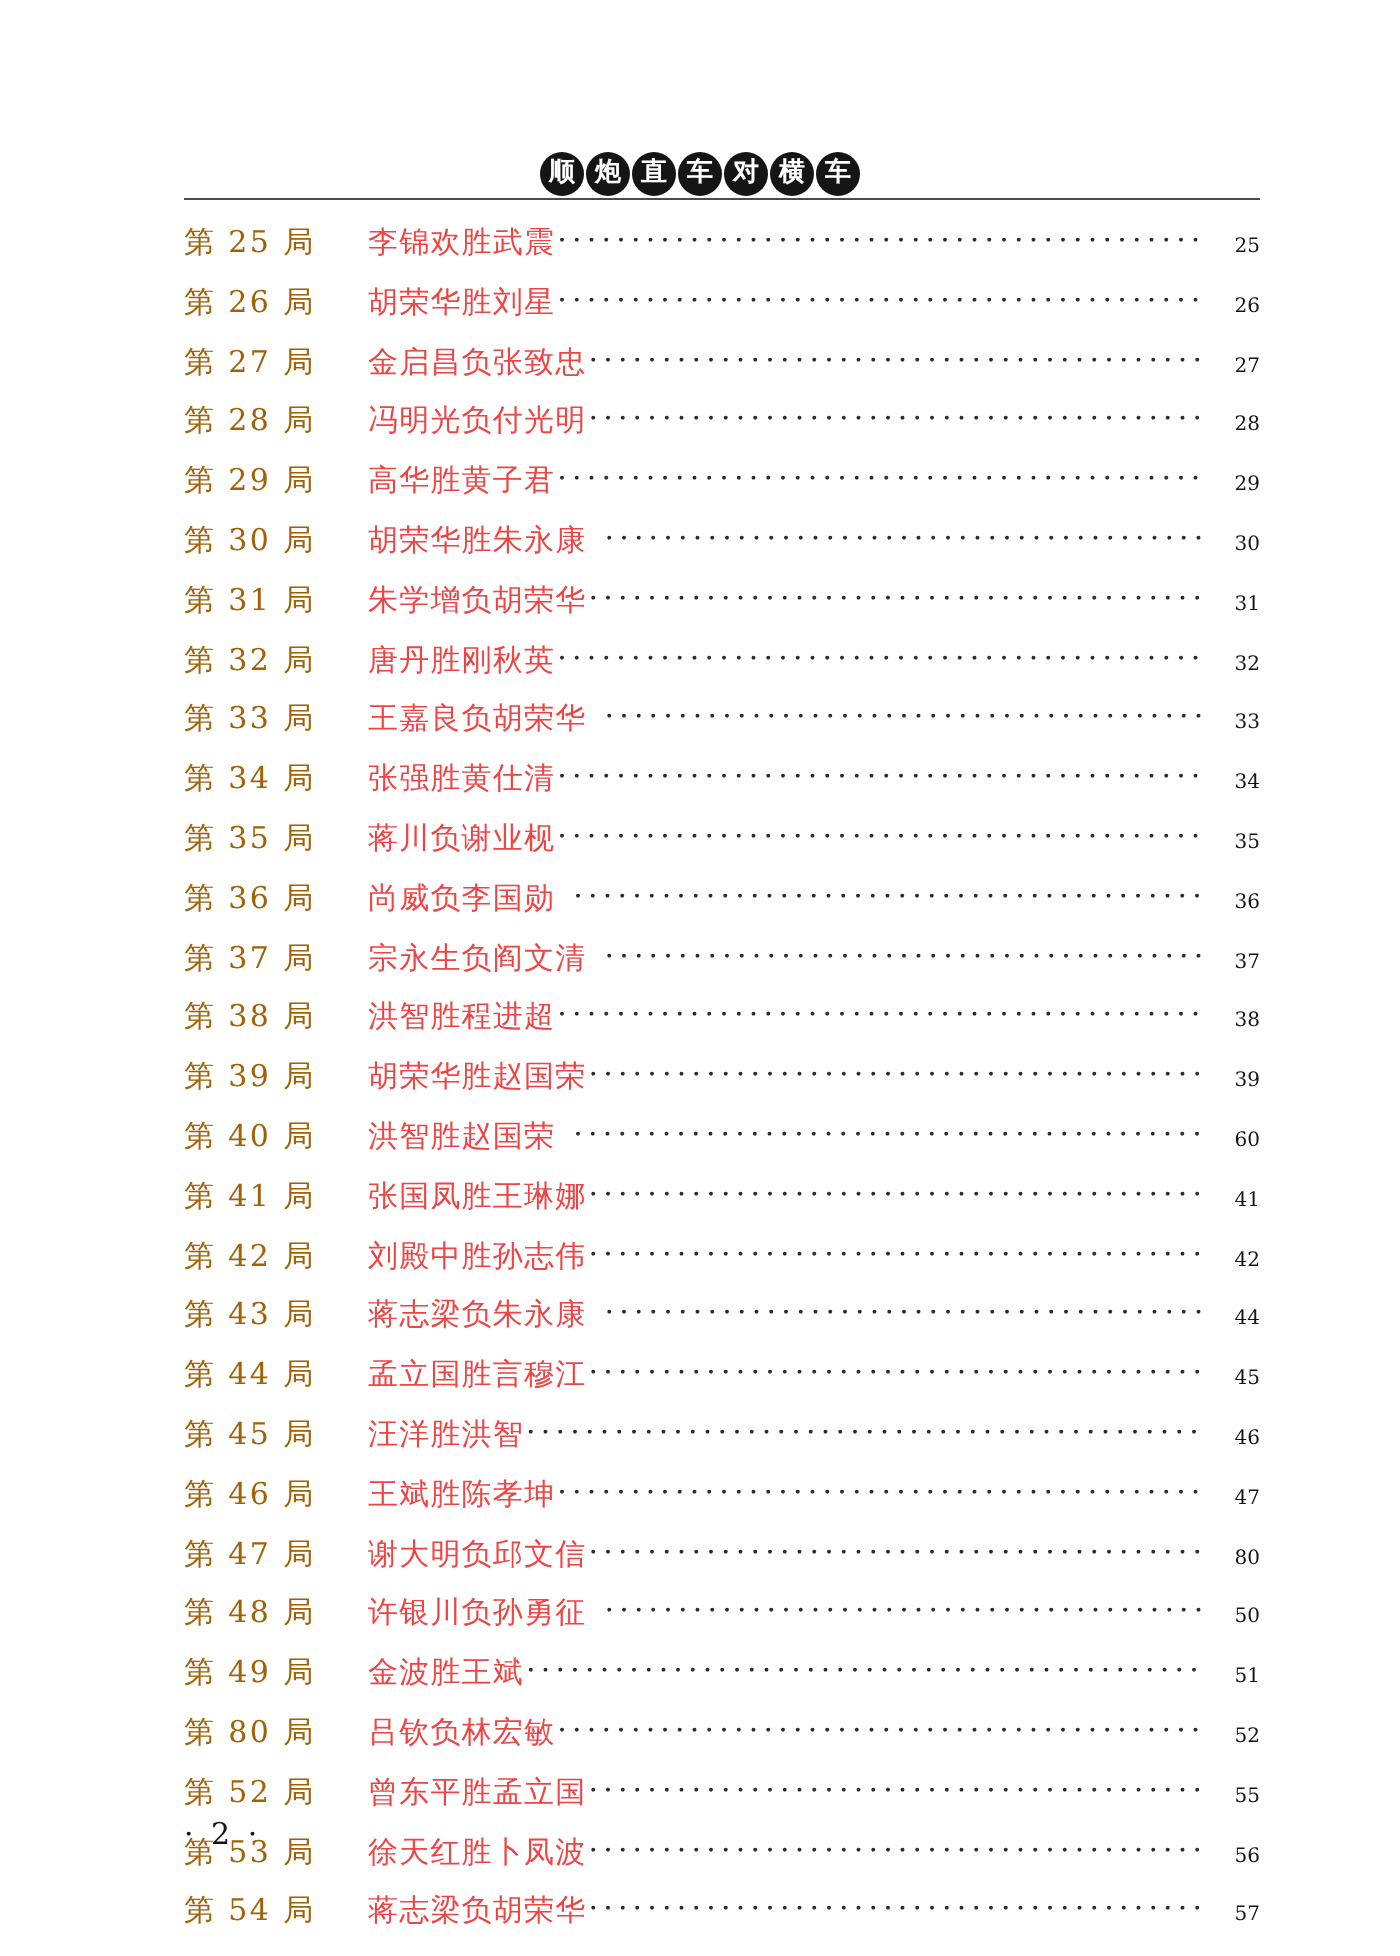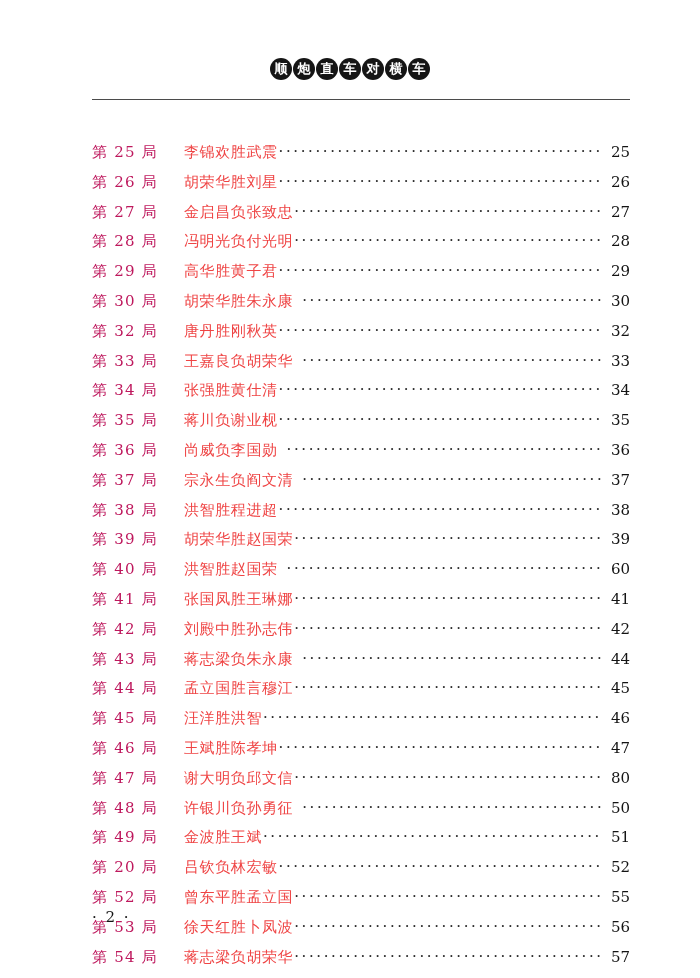--- a/index.html
+++ b/index.html
@@ -12,21 +12,21 @@
     height: 978px;
     position: relative;
     overflow: hidden;
     font-family: "DejaVu Serif", "Liberation Serif", serif;
     color: #111111;
   }
 
   
   #running-head {
     position: absolute;
-    top: 58px;
+    top: 76px;
     left: 0;
     width: 700px;
     text-align: center;
     white-space: nowrap;
   }
   .head-char {
     display: inline-block;
     width: 22px;
     height: 22px;
     line-height: 22px;
@@ -63,22 +63,21 @@
     align-items: baseline;
     height: 29.8px;
     font-size: 15px;
     white-space: nowrap;
   }
   .toc-label {
     flex: 0 0 auto;
     width: 78px;
     letter-spacing: 1.2px;
     font-family: "DejaVu Serif", "Liberation Serif", serif;
-    color: #be185d;
-    margin-top: 31px;
+    color: #a16207;
   }
   .toc-title {
     flex: 0 0 auto;
     padding-left: 14px;
     letter-spacing: 0.6px;
     color: #ef4444;
   }
   .toc-dots {
     flex: 1 1 auto;
     overflow: hidden;
@@ -92,21 +91,21 @@
     letter-spacing: 2.6px;
     font-size: 15px;
     position: relative;
     top: -1px;
   }
   .toc-dots.gap { margin-left: 9px; }
   .toc-page {
     flex: 0 0 auto;
     width: 26px;
     text-align: right;
-    font-size: 15px;
+    font-size: 10px;
     color: #141414;
   }
 
   
   #folio {
     position: absolute;
     left: 92px;
     top: 908px;
     font-size: 15px;
     letter-spacing: 2px;
@@ -151,20 +150,26 @@
       <span class="toc-dots"></span>
       <span class="toc-page">29</span>
     </div>
     <div class="toc-row">
       <span class="toc-label">第 30 局</span>
       <span class="toc-title">胡荣华胜朱永康</span>
       <span class="toc-dots gap"></span>
       <span class="toc-page">30</span>
     </div>
     <div class="toc-row">
+      <span class="toc-label">第 31 局</span>
+      <span class="toc-title">朱学增负胡荣华</span>
+      <span class="toc-dots"></span>
+      <span class="toc-page">31</span>
+    </div>
+    <div class="toc-row">
       <span class="toc-label">第 32 局</span>
       <span class="toc-title">唐丹胜刚秋英</span>
       <span class="toc-dots"></span>
       <span class="toc-page">32</span>
     </div>
     <div class="toc-row">
       <span class="toc-label">第 33 局</span>
       <span class="toc-title">王嘉良负胡荣华</span>
       <span class="toc-dots gap"></span>
       <span class="toc-page">33</span>
@@ -259,21 +264,21 @@
       <span class="toc-dots gap"></span>
       <span class="toc-page">50</span>
     </div>
     <div class="toc-row">
       <span class="toc-label">第 49 局</span>
       <span class="toc-title">金波胜王斌</span>
       <span class="toc-dots"></span>
       <span class="toc-page">51</span>
     </div>
     <div class="toc-row">
-      <span class="toc-label">第 20 局</span>
+      <span class="toc-label">第 80 局</span>
       <span class="toc-title">吕钦负林宏敏</span>
       <span class="toc-dots"></span>
       <span class="toc-page">52</span>
     </div>
     <div class="toc-row">
       <span class="toc-label">第 52 局</span>
       <span class="toc-title">曾东平胜孟立国</span>
       <span class="toc-dots"></span>
       <span class="toc-page">55</span>
     </div>

